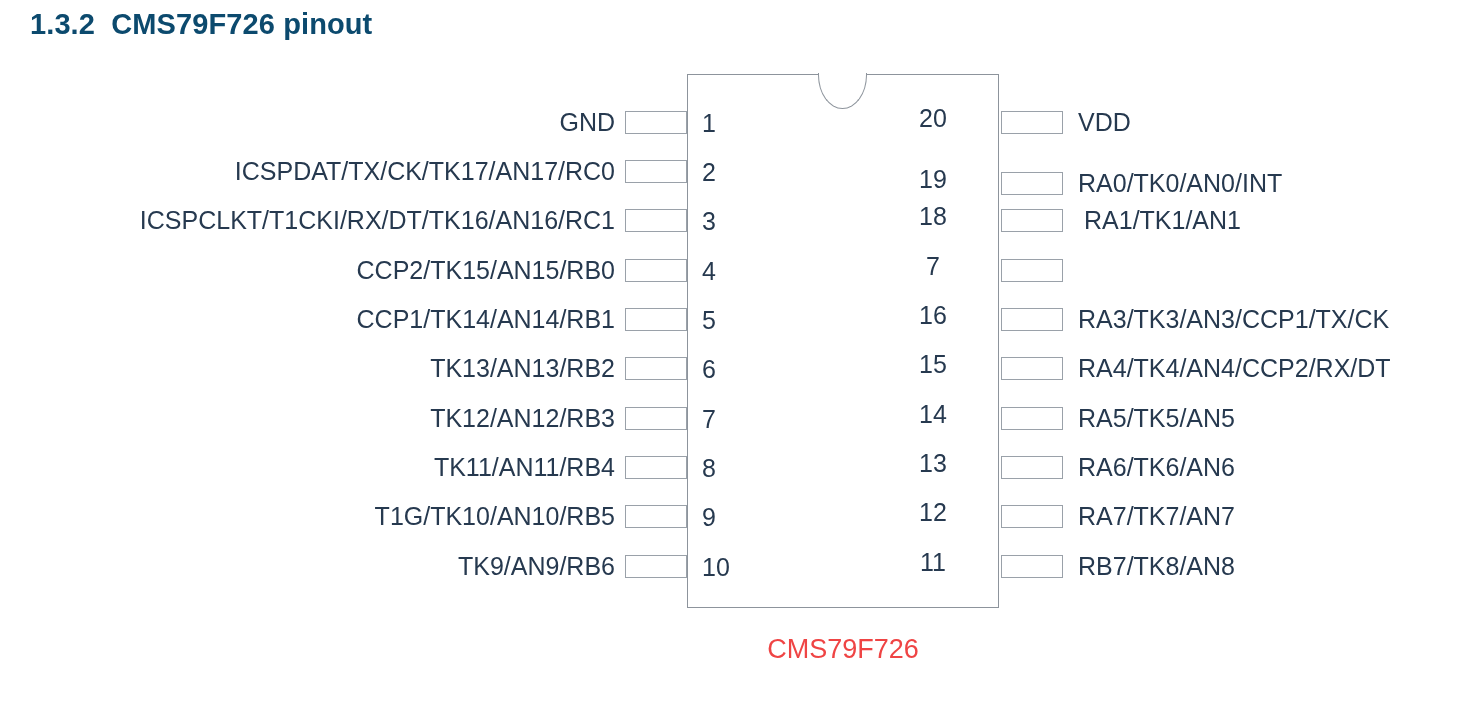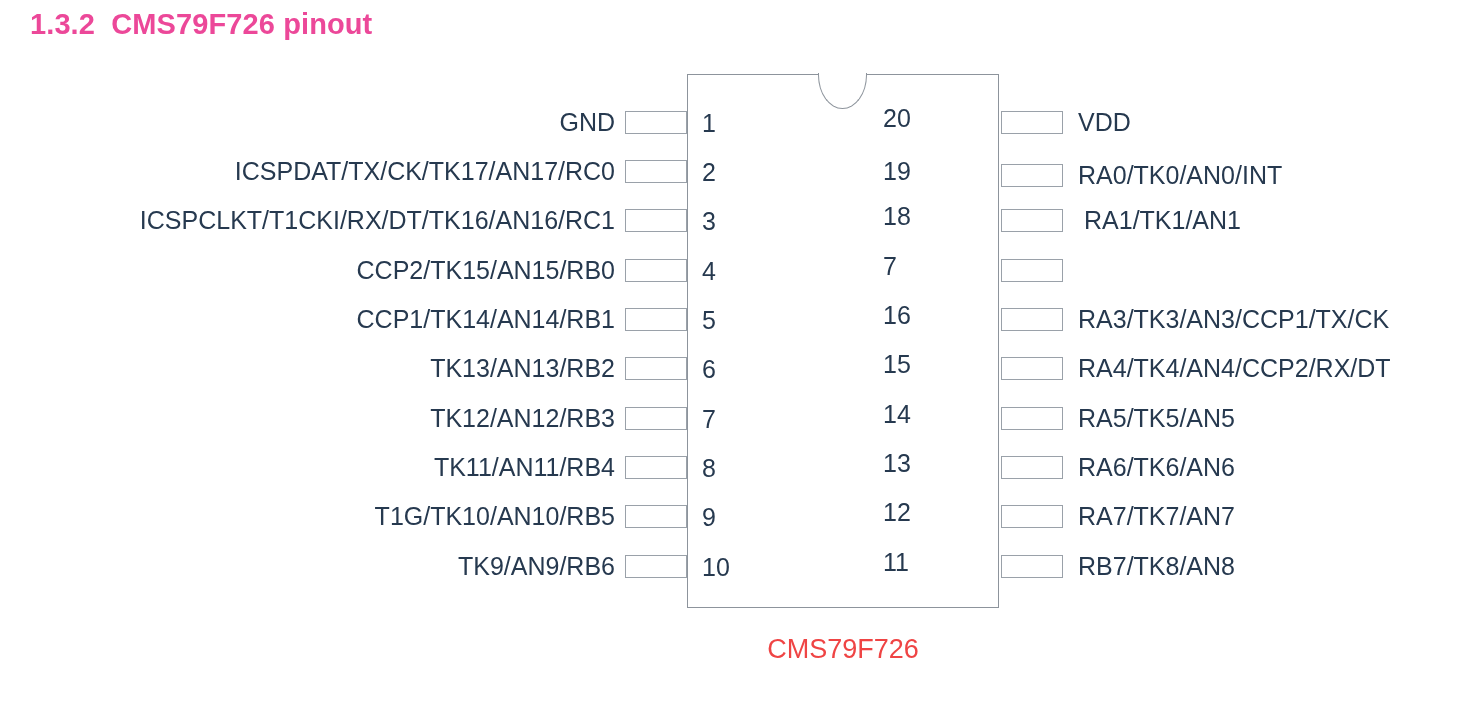--- a/index.html
+++ b/index.html
@@ -16,21 +16,21 @@
     -webkit-font-smoothing: antialiased;
   }
 
   
   #section-heading {
     position: absolute;
     left: 30px;
     top: 4px;
     font-size: 29px;
     font-weight: bold;
-    color: #ec4899;
+    color: #0c4a6e;
     letter-spacing: 0.1px;
     white-space: pre;
     line-height: 40px;
   }
 
   
   #pinout-diagram {
     position: absolute;
     left: 0;
     top: 0;
@@ -95,21 +95,21 @@
     white-space: nowrap;
     z-index: 5;
   }
   .pin-number.left {
     left: 702px;
     text-align: left;
   }
   .pin-number.right {
     left: 883px;
     width: 100px;
-    text-align: left;
+    text-align: center;
     top: -5px;
   }
 
   .pin-label {
     position: absolute;
     font-size: 25px;
     color: #26394f;
     line-height: 24px;
     white-space: nowrap;
   }
@@ -197,21 +197,21 @@
     <div class="pin-label left">TK9/AN9/RB6</div>
     <div class="pin-stub left"></div>
     <div class="pin-number left">10</div>
   </div>
 
   <div class="pin-row" style="top:111px;left:0;width:1464px;">
     <div class="pin-number right">20</div>
     <div class="pin-stub right"></div>
     <div class="pin-label right">VDD</div>
   </div>
-  <div class="pin-row" style="top:164px;left:0;width:1296px;">
+  <div class="pin-row" style="top:172px;left:0;width:1296px;">
     <div class="pin-number right">19</div>
     <div class="pin-stub right"></div>
     <div class="pin-label right">RA0/TK0/AN0/INT</div>
   </div>
   <div class="pin-row" style="top:209px;left:0;width:1464px;">
     <div class="pin-number right">18</div>
     <div class="pin-stub right"></div>
     <div class="pin-label right indented">RA1/TK1/AN1</div>
   </div>
   <div class="pin-row" style="top:259px;left:0;width:1464px;">

